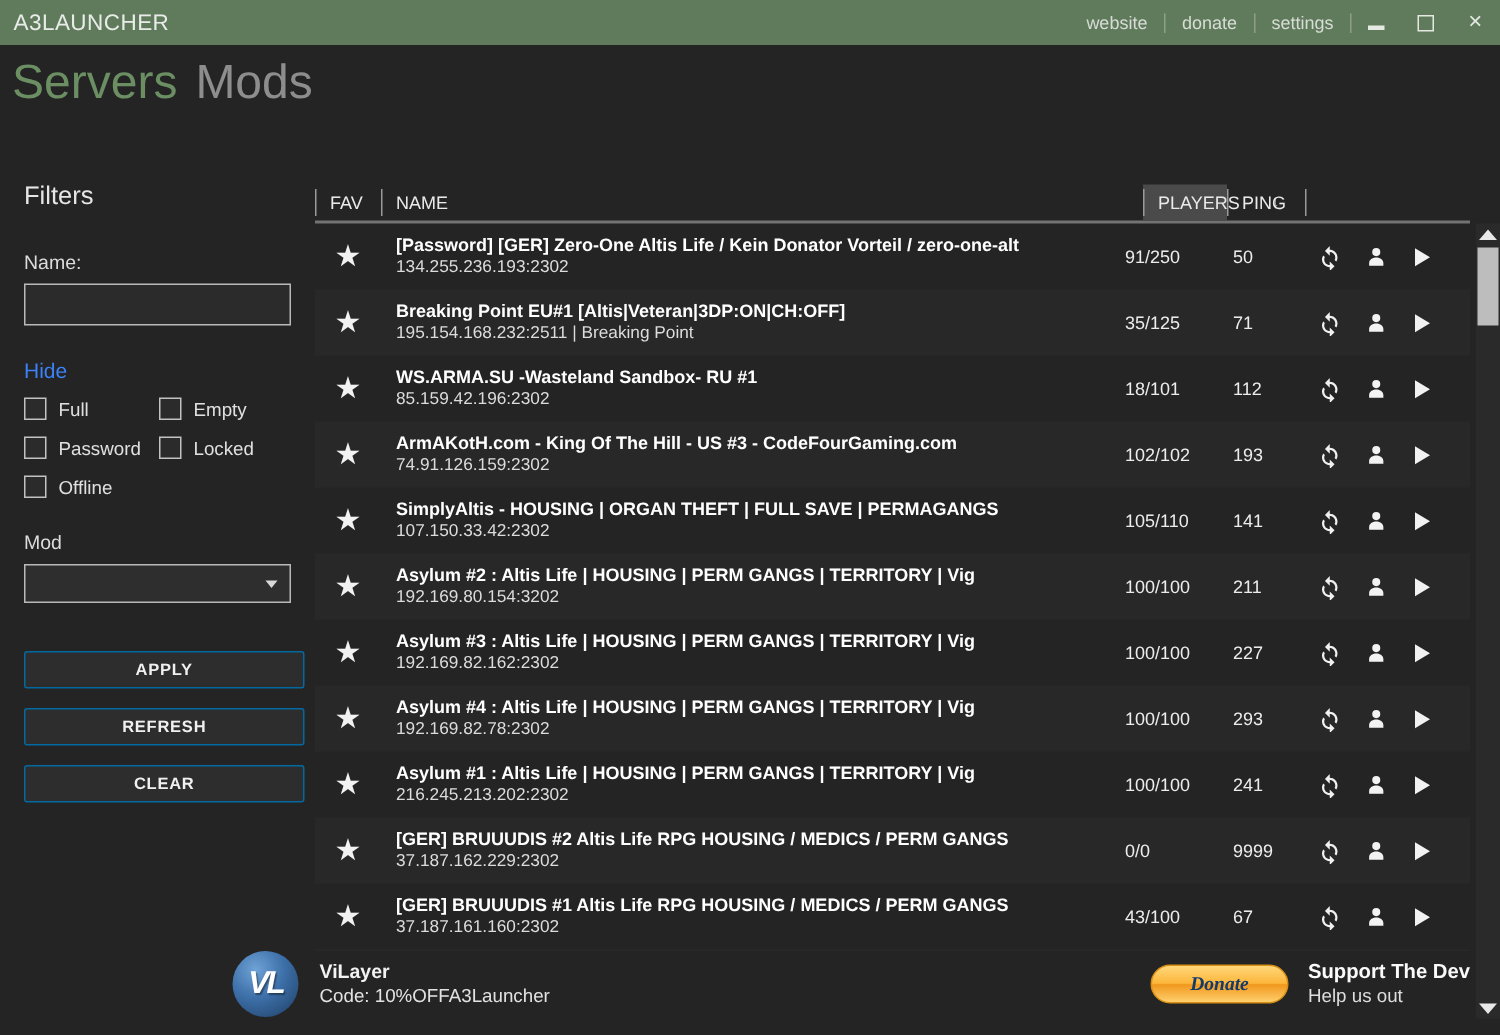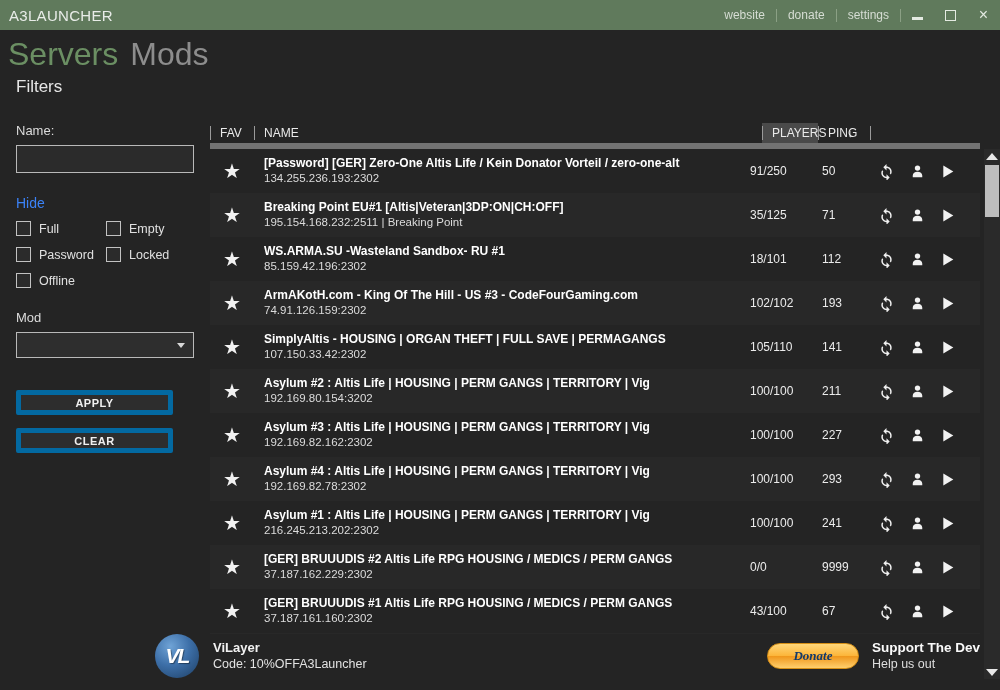--- a/index.html
+++ b/index.html
@@ -38,21 +38,21 @@
 
   
   .navtabs { height: 47px; display: flex; align-items: center; padding-left: 8px; gap: 12px; }
   .navtab { font-size: 32px; color: #8d8d8d; cursor: pointer; line-height: 1; }
   .navtab.active { color: #6b8f63; }
 
   
   .body-wrap { display: flex; height: 545px; }
 
   
-  .sidebar { width: 210px; flex: none; padding: 0 16px; color: #d6d6d6; }
+  .sidebar { width: 210px; flex: none; padding: 0 16px; color: #d6d6d6; margin-top: 44px; }
   .side-h { font-size: 17px; color: #e6e6e6; margin-bottom: 26px; }
   .lbl { font-size: 13px; color: #dcdcdc; display: block; margin-bottom: 7px; }
   .txt-input {
     width: 178px; height: 28px; background: #2b2b2b;
     border: 1px solid #b9b9b9; color: #e4e4e4;
     padding: 0 6px; font-size: 12px;
     font-family: "Liberation Sans", sans-serif; outline: none;
   }
   .hide-h { font-size: 14px; color: #3b82f6; margin: 22px 0 10px; }
   .cbgrid { display: grid; grid-template-columns: 90px 90px; row-gap: 11px; }
@@ -65,32 +65,32 @@
     border: 1px solid #b9b9b9; position: relative; cursor: pointer;
   }
   .combo .caret {
     position: absolute; right: 8px; top: 50%;
     margin-top: -2px; width: 0; height: 0;
     border-left: 4px solid transparent; border-right: 4px solid transparent;
     border-top: 5px solid #d8d8d8;
   }
   .btns { margin-top: 32px; display: flex; flex-direction: column; gap: 13px; }
   .sbtn {
-    width: 157px; height: 25px; background: #2d2d2d;
-    border: 5px solid #0369a1; border-radius: 2px;
+    width: 187px; height: 25px; background: #2d2d2d;
+    border: 1px solid #0369a1; border-radius: 2px;
     color: #f0f0f0; font-size: 11px; font-weight: bold;
     letter-spacing: .5px; cursor: pointer;
     font-family: "Liberation Sans", sans-serif;
   }
 
   
   .table-area { flex: 1; position: relative; padding-right: 20px; }
   .thead {
     height: 26px; display: flex; align-items: stretch;
-    margin-top: 46px; border-bottom: 6px solid #737373;
+    margin-top: 46px; border-bottom: 2px solid #737373;
     font-size: 12px; color: #eaeaea;
   }
   .th { display: flex; align-items: center; padding: 0 0 0 10px; position: relative; }
   .th::after {
     content: ""; position: absolute; left: 0; top: 3px;
     bottom: 3px; width: 1px; background: #9a9a9a;
   }
   .th-fav { width: 44px; }
   .th-name { flex: 1; }
   .th-players { width: 56px; background: #4a4a4a; justify-content: flex-start; gap: 21px; }
@@ -235,20 +235,21 @@
     </div>
 
     <div class="mod-h">Mod</div>
     <div class="combo">
       <span></span>
       <div class="caret"></div>
     </div>
 
     <div class="btns">
       <button class="sbtn">APPLY</button>
+      <button class="sbtn">REFRESH</button>
       <button class="sbtn">CLEAR</button>
     </div>
   </div>
 
   <div class="table-area">
     <div class="thead">
       <div class="th th-fav">FAV</div>
       <div class="th th-name">NAME</div>
       <div class="th th-players">
         <span>PLAYERS</span>

